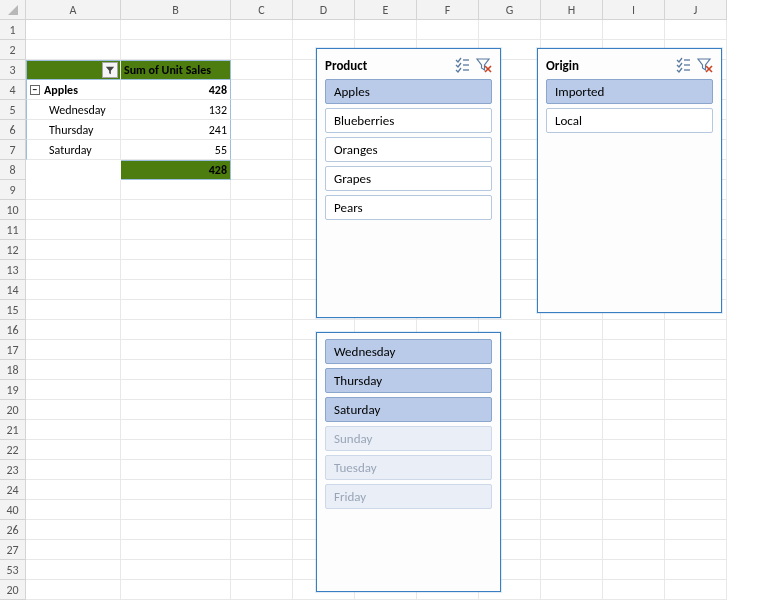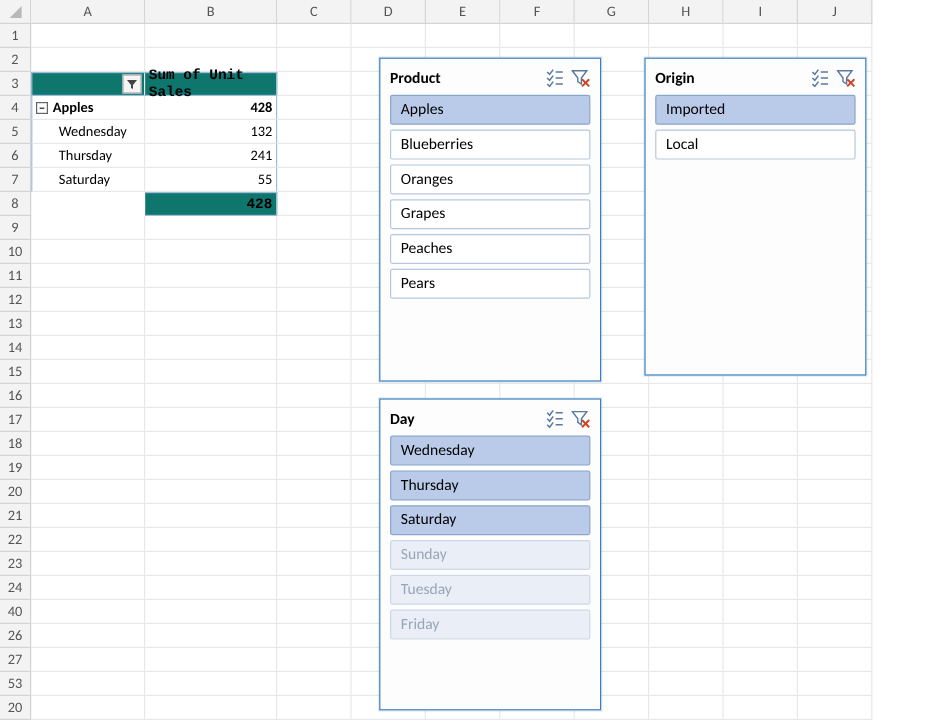--- a/index.html
+++ b/index.html
@@ -59,21 +59,21 @@
     border-right: 1px solid #e8e8e8;
     border-bottom: 1px solid #e8e8e8;
     display:flex;
     align-items:center;
     padding: 0 3px;
   }
   .pt-border-top { border-top:1px solid #9bbedd; }
   .pt-border-bottom { border-bottom:1px solid #9bbedd; }
   .pt-border-left { border-left:1px solid #9bbedd; }
   .pt-border-right { border-right:1px solid #9bbedd; }
-  .pt-blue { background:#0f766e;font-family:Liberation Mono, monospace; }
+  .pt-blue { background:#4d7c0f; }
   .bold { font-weight:bold; }
   .right { justify-content:flex-end; }
 
   .collapse-btn {
     width:10px; height:10px; border:1px solid #666; display:flex; align-items:center; justify-content:center;
     margin-right:4px; font-size:10px; line-height:1; background:#fff;
   }
   .filter-btn {
     width:16px; height:16px; border:1px solid #a6a6a6; background:#f5f5f5; display:flex; align-items:center; justify-content:center;
     position:absolute; right:2px; top:1px;
@@ -549,21 +549,20 @@
               <line x1="15" y1="9" x2="9" y2="15" stroke="#cc4422" stroke-width="1.6"></line>
             </svg>
           </span>
       </div>
     </div>
     <div id="slicer-product-items">
         <div class="slicer-item selected">Apples</div>
         <div class="slicer-item">Blueberries</div>
         <div class="slicer-item">Oranges</div>
         <div class="slicer-item">Grapes</div>
-        <div class="slicer-item">Peaches</div>
         <div class="slicer-item">Pears</div>
       </div>
   </div>
 
   <div class="slicer" style="left:537px; top:48px; width:185px; height:265px;">
     <div class="slicer-header">
       <span class="slicer-title">Origin</span>
       <div class="slicer-icons">
         <span class="slicer-icon">
             <svg viewBox="0 0 16 16" width="16" height="16">
@@ -582,40 +581,20 @@
           </span>
       </div>
     </div>
     <div id="slicer-origin-items">
         <div class="slicer-item selected">Imported</div>
         <div class="slicer-item">Local</div>
       </div>
   </div>
 
   <div class="slicer" style="left:316px; top:332px; width:185px; height:260px;">
-    <div class="slicer-header">
-      <span class="slicer-title">Day</span>
-      <div class="slicer-icons">
-        <span class="slicer-icon">
-            <svg viewBox="0 0 16 16" width="16" height="16">
-              <path d="M2 3l2 2 3-4M2 8l2 2 3-4M2 13l2 2 3-4" stroke="#5a7aa0" stroke-width="1.3" fill="none"></path>
-              <line x1="9" y1="3" x2="15" y2="3" stroke="#5a7aa0" stroke-width="1.3"></line>
-              <line x1="9" y1="8" x2="15" y2="8" stroke="#5a7aa0" stroke-width="1.3"></line>
-              <line x1="9" y1="13" x2="15" y2="13" stroke="#5a7aa0" stroke-width="1.3"></line>
-            </svg>
-          </span>
-        <span class="slicer-icon clear">
-            <svg viewBox="0 0 16 16" width="16" height="16">
-              <path d="M1 2h12l-4.5 6v5l-3-2V8z" fill="none" stroke="#5a7aa0" stroke-width="1.2"></path>
-              <line x1="9" y1="9" x2="15" y2="15" stroke="#cc4422" stroke-width="1.6"></line>
-              <line x1="15" y1="9" x2="9" y2="15" stroke="#cc4422" stroke-width="1.6"></line>
-            </svg>
-          </span>
-      </div>
-    </div>
     <div id="slicer-day-items">
         <div class="slicer-item selected">Wednesday</div>
         <div class="slicer-item selected">Thursday</div>
         <div class="slicer-item selected">Saturday</div>
         <div class="slicer-item dimmed">Sunday</div>
         <div class="slicer-item dimmed">Tuesday</div>
         <div class="slicer-item dimmed">Friday</div>
       </div>
   </div>
 

